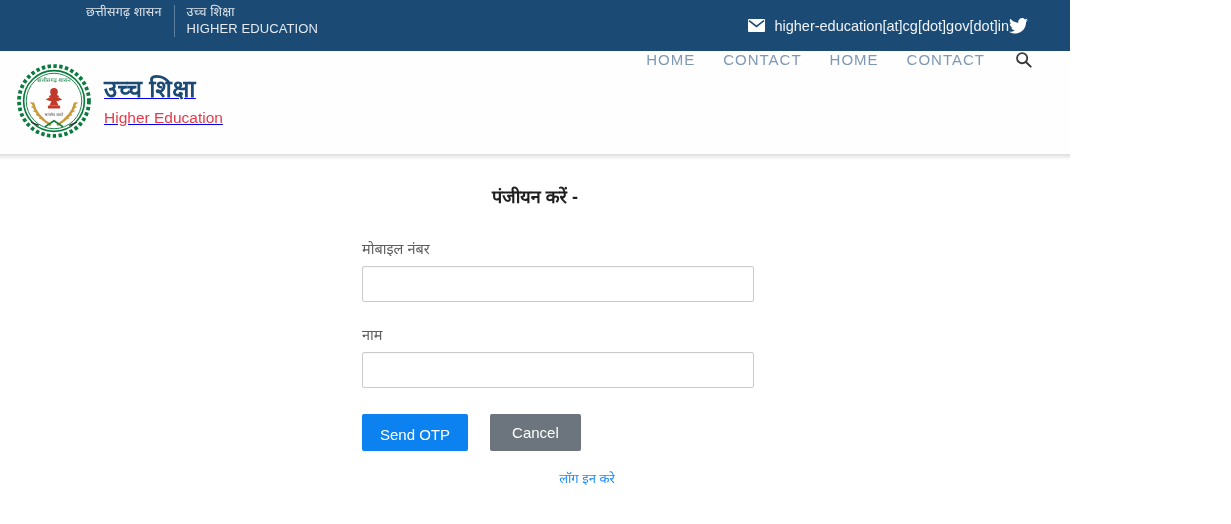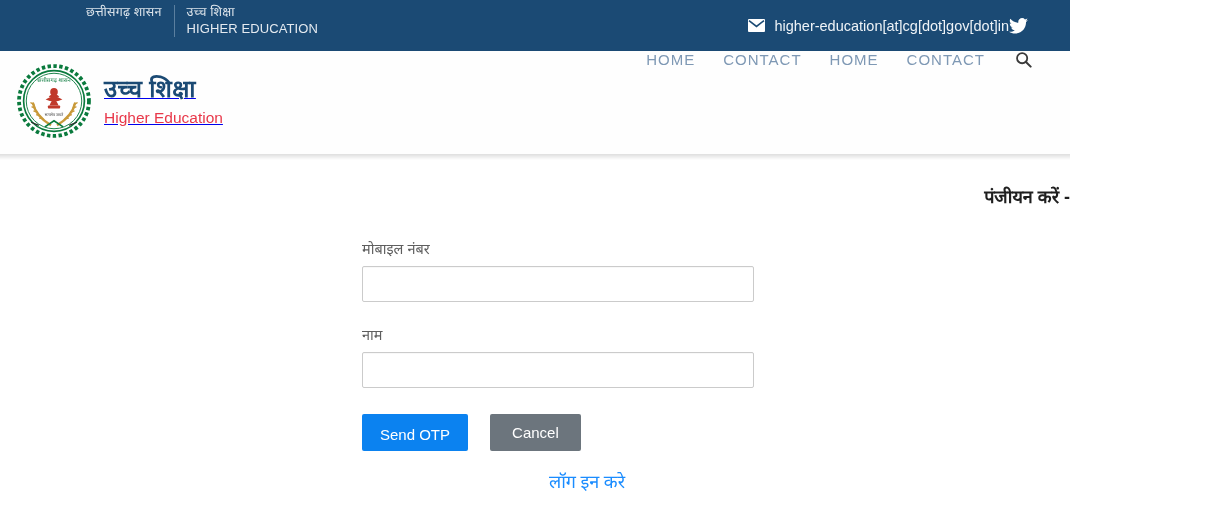--- a/index.html
+++ b/index.html
@@ -131,21 +131,21 @@
     height: 6px;
     background: linear-gradient(to bottom, rgba(0,0,0,.13), rgba(0,0,0,0));
   }
 
   
   .main {
     position: relative;
     padding-top: 24px;
   }
   .form-title {
-    text-align: right;
+    text-align: center;
     font-size: 18px;
     font-weight: bold;
     color: #1f1f1f;
     margin: 0;
   }
   .form-area {
     margin-top: 30px;
     padding-left: 362px;
   }
   .field-label {
@@ -188,22 +188,21 @@
 
   .login-link-row {
     margin-top: 18px;
     width: 392px;
     text-align: center;
     padding-left: 58px;
   }
   .login-link {
     color: #1a8cff;
     text-decoration: none;
-    font-size: 18px;
-    font-family: Liberation Serif, serif;
+    font-size: 13px;
   }
 </style>
 </head>
 <body>
 
 <div class="page">
 
   <div class="topbar">
 
     <div class="topbar-gov">

